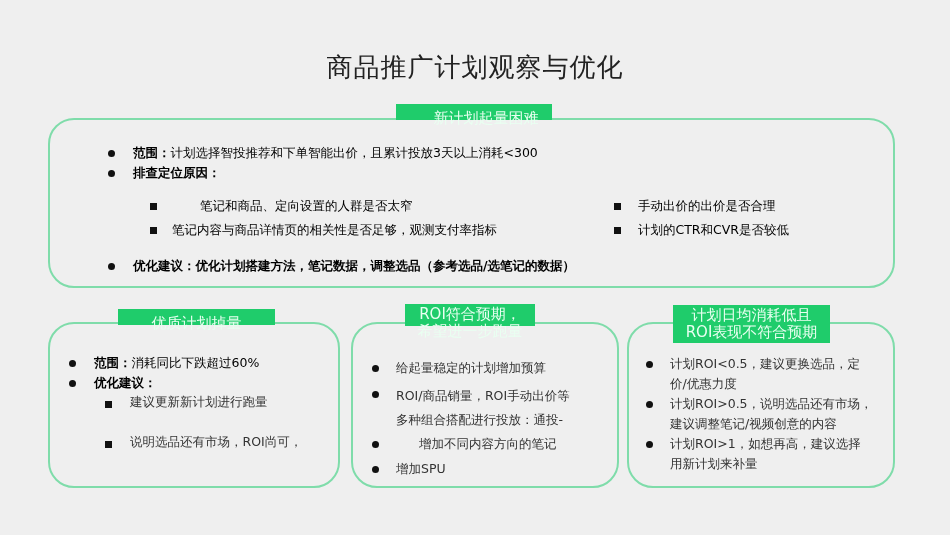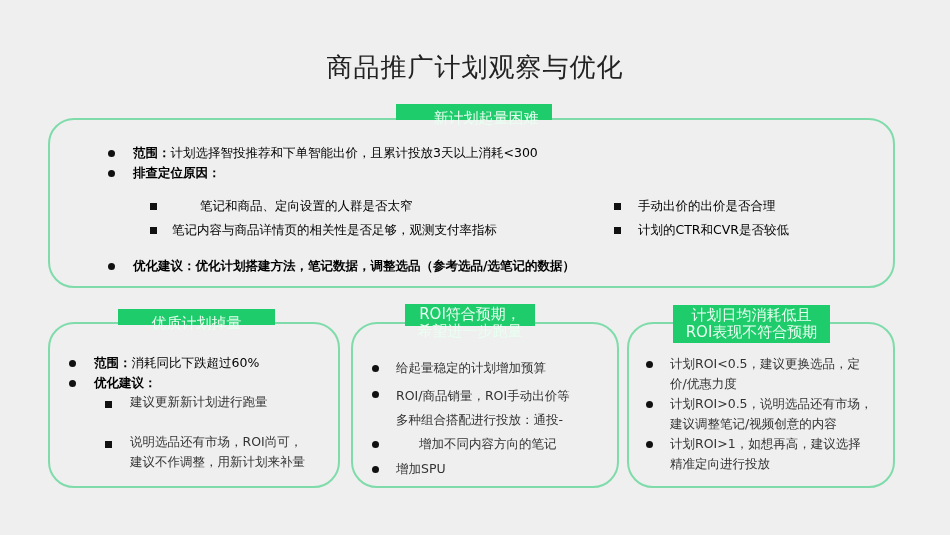--- a/index.html
+++ b/index.html
@@ -68,21 +68,20 @@
 <span class="dot" style="left:69px; top:380px;"></span>
 <div class="row bold" style="left:94px; top:375px;">优化建议：</div>
 
 <span class="sq" style="left:105px; top:401px;"></span>
 <div class="txt" style="left:130px; top:392px;">
   <div>建议更新新计划进行跑量</div>
 </div>
 <span class="sq" style="left:105px; top:441px;"></span>
 <div class="txt" style="left:130px; top:432px;">
   <div>说明选品还有市场，ROI尚可，</div>
-  <div>建议不作调整，用新计划来补量</div>
 </div>
 
 <div class="panel" style="left:351px; top:322px; width:268px; height:166px;"></div>
 <div class="label" style="left:405px; top:304px; width:130px; height:22px; padding-top:2px;">
   <div>ROI符合预期，</div>
   <div>希望进一步跑量</div>
 </div>
 
 <span class="dot" style="left:372px; top:365px;"></span>
 <div class="txt" style="left:396px; top:358px;">给起量稳定的计划增加预算</div>
@@ -108,14 +107,14 @@
   <div>价/优惠力度</div>
 </div>
 <span class="dot" style="left:646px; top:401px;"></span>
 <div class="txt" style="left:670px; top:394px;">
   <div>计划ROI&gt;0.5，说明选品还有市场，</div>
   <div>建议调整笔记/视频创意的内容</div>
 </div>
 <span class="dot" style="left:646px; top:441px;"></span>
 <div class="txt" style="left:670px; top:434px;">
   <div>计划ROI&gt;1，如想再高，建议选择</div>
-  <div>精准定向进行投放</div>
+  <div>用新计划来补量</div>
 </div>
 
 </body></html>

